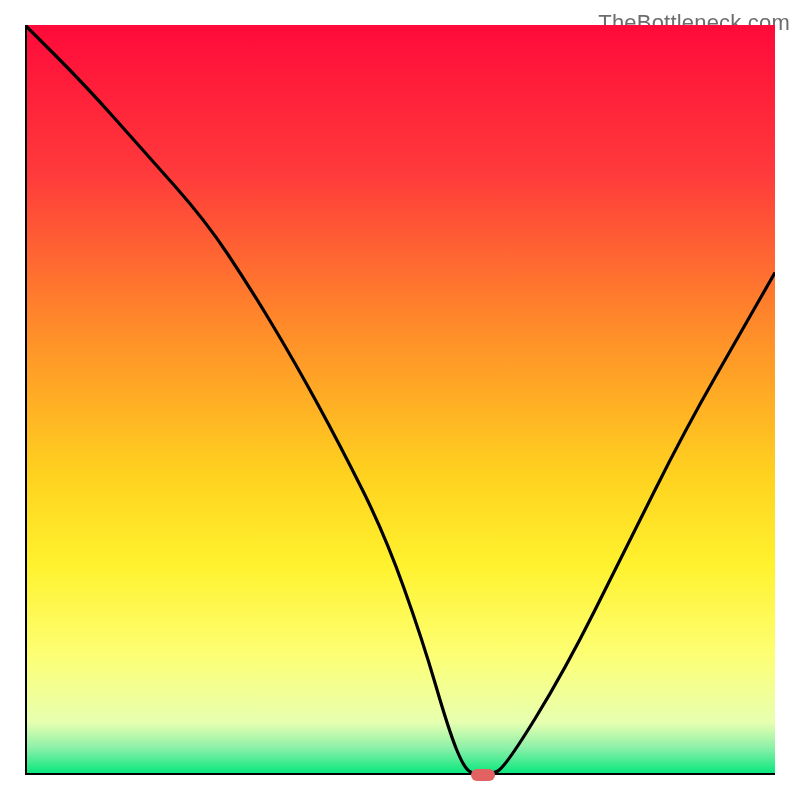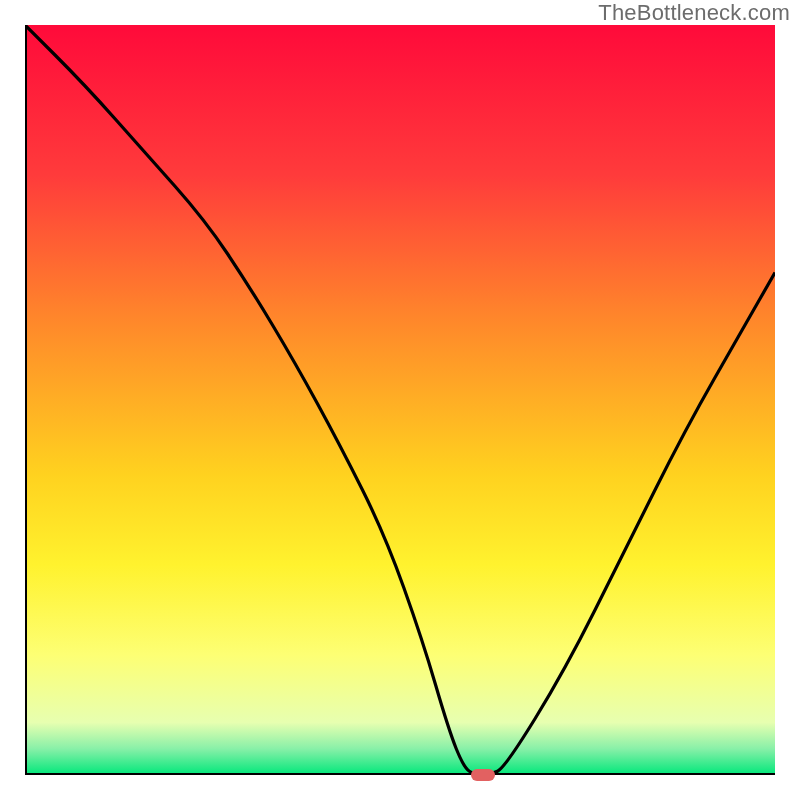--- a/index.html
+++ b/index.html
@@ -11,21 +11,21 @@
     background: #ffffff;
     font-family: Arial, Helvetica, sans-serif;
   }
   .canvas {
     position: relative;
     width: 800px;
     height: 800px;
   }
   .watermark {
     position: absolute;
-    top: 0;
+    top: 10px;
     right: 10px;
     color: #6c6c6c;
     font-size: 22px;
     font-weight: 500;
     letter-spacing: 0.2px;
   }
   .plot-area {
     position: absolute;
     left: 25px;
     top: 25px;

